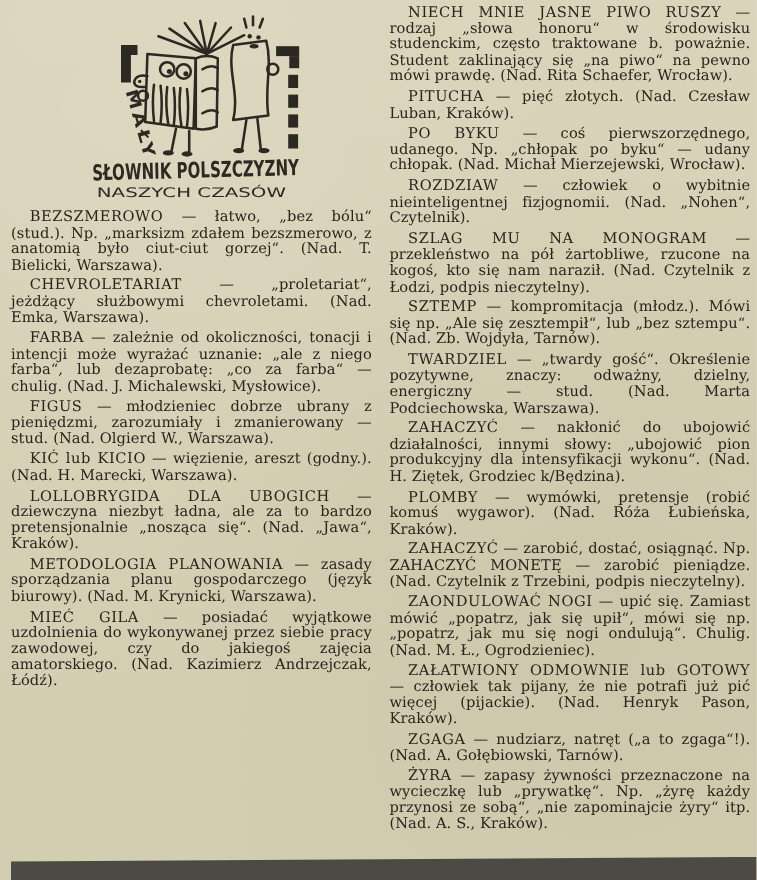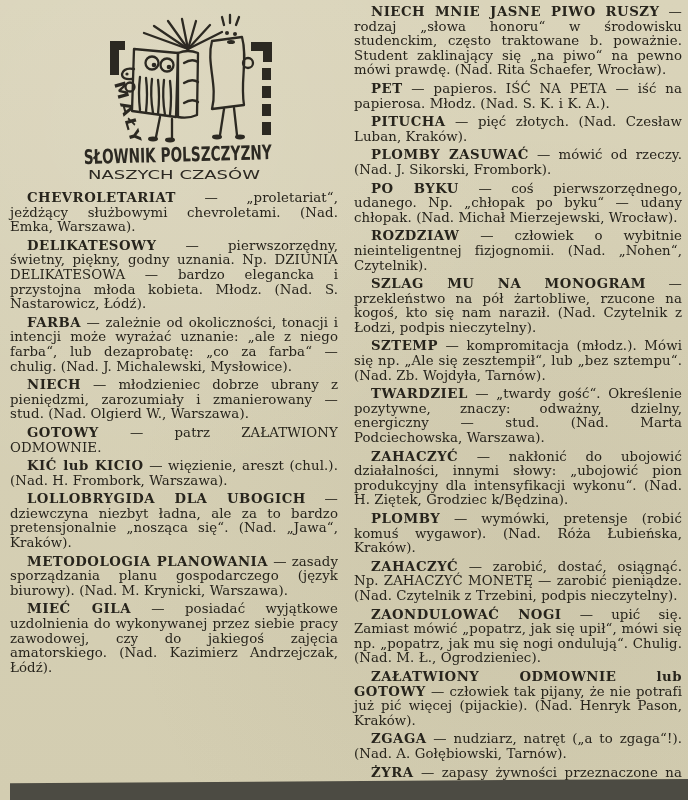--- a/index.html
+++ b/index.html
@@ -21,21 +21,21 @@
   }
   .col { width:328px; }
   .header-block { position:relative; height:186px; }
   .header-block svg { position:absolute; left:62px; top:2px; }
   .entry {
     margin:0 0 4px 0;
     font-size:13.3px; line-height:14.6px;
     text-align:justify; text-indent:17px;
     letter-spacing:0.1px;
   }
-  .term { font-weight:bold; letter-spacing:0.5px; }
+  .term { font-weight:normal; letter-spacing:0.5px; }
   .bottom-bar {
     position:absolute; z-index:3;
     left:10px; right:0; bottom:0; height:21px;
     background:#4c4b43;
     clip-path:polygon(0 20%, 100% 0, 100% 100%, 0 100%);
   }
   .ink-line { stroke:#2c2922; stroke-width:2.3; fill:none; stroke-linecap:round; stroke-linejoin:round; }
   .ink-fill { fill:#2c2922; stroke:none; }
   .hand-title { font-family:"DejaVu Sans", sans-serif; fill:#2c2922; }
 </style>
@@ -120,38 +120,35 @@
             <rect x="190" y="79" width="9" height="12"></rect>
             <rect x="190" y="97" width="9" height="12"></rect>
             <rect x="190" y="115" width="9" height="13"></rect>
           </g>
 
           <text class="hand-title" x="12" y="157" font-size="20" font-weight="bold" textLength="188" lengthAdjust="spacingAndGlyphs" transform="rotate(-1.5 12 157)">SŁOWNIK POLSZCZYZNY</text>
           <text class="hand-title" x="16" y="172" font-size="12" textLength="172" lengthAdjust="spacingAndGlyphs">NASZYCH CZASÓW</text>
         </svg>
       </div>
       <div>
+          <p class="entry"><span class="term">BEZSZMEROWO</span><span> — łatwo, „bez bólu“ (stud.). Np. „marksizm zdałem bezszmerowo, z anatomią było ciut-ciut gorzej“. (Nad. T. Bielicki, Warszawa).</span></p>
           <p class="entry"><span class="term">CHEVROLETARIAT</span><span> — „proletariat“, jeżdżący służbowymi chevroletami. (Nad. Emka, Warszawa).</span></p>
-          <p class="entry"><span class="term">DELIKATESOWY</span><span> — pierwszorzędny, świetny, piękny, godny uznania. Np. DZIUNIA DELIKATESOWA — bardzo elegancka i przystojna młoda kobieta. Młodz. (Nad. S. Nastarowicz, Łódź).</span></p>
           <p class="entry"><span class="term">FARBA</span><span> — zależnie od okoliczności, tonacji i intencji może wyrażać uznanie: „ale z niego farba“, lub dezaprobatę: „co za farba“ — chulig. (Nad. J. Michalewski, Mysłowice).</span></p>
-          <p class="entry"><span class="term">NIECH</span><span> — młodzieniec dobrze ubrany z pieniędzmi, zarozumiały i zmanierowany — stud. (Nad. Olgierd W., Warszawa).</span></p>
-          <p class="entry"><span class="term">GOTOWY</span><span> — patrz ZAŁATWIONY ODMOWNIE.</span></p>
-          <p class="entry"><span class="term">KIĆ lub KICIO</span><span> — więzienie, areszt (chul.). (Nad. H. Frombork, Warszawa).</span></p>
+          <p class="entry"><span class="term">FIGUS</span><span> — młodzieniec dobrze ubrany z pieniędzmi, zarozumiały i zmanierowany — stud. (Nad. Olgierd W., Warszawa).</span></p>
+          <p class="entry"><span class="term">KIĆ lub KICIO</span><span> — więzienie, areszt (godny.). (Nad. H. Marecki, Warszawa).</span></p>
           <p class="entry"><span class="term">LOLLOBRYGIDA DLA UBOGICH</span><span> — dziewczyna niezbyt ładna, ale za to bardzo pretensjonalnie „nosząca się“. (Nad. „Jawa“, Kraków).</span></p>
           <p class="entry"><span class="term">METODOLOGIA PLANOWANIA</span><span> — zasady sporządzania planu gospodarczego (język biurowy). (Nad. M. Krynicki, Warszawa).</span></p>
           <p class="entry"><span class="term">MIEĆ GILA</span><span> — posiadać wyjątkowe uzdolnienia do wykonywanej przez siebie pracy zawodowej, czy do jakiegoś zajęcia amatorskiego. (Nad. Kazimierz Andrzejczak, Łódź).</span></p>
         </div>
     </div>
 
     <div class="col">
       <div>
           <p class="entry"><span class="term">NIECH MNIE JASNE PIWO RUSZY</span><span> — rodzaj „słowa honoru“ w środowisku studenckim, często traktowane b. poważnie. Student zaklinający się „na piwo“ na pewno mówi prawdę. (Nad. Rita Schaefer, Wrocław).</span></p>
-          <p class="entry"><span class="term">PET</span><span> — papieros. IŚĆ NA PETA — iść na papierosa. Młodz. (Nad. S. K. i K. A.).</span></p>
           <p class="entry"><span class="term">PITUCHA</span><span> — pięć złotych. (Nad. Czesław Luban, Kraków).</span></p>
-          <p class="entry"><span class="term">PLOMBY ZASUWAĆ</span><span> — mówić od rzeczy. (Nad. J. Sikorski, Frombork).</span></p>
           <p class="entry"><span class="term">PO BYKU</span><span> — coś pierwszorzędnego, udanego. Np. „chłopak po byku“ — udany chłopak. (Nad. Michał Mierzejewski, Wrocław).</span></p>
           <p class="entry"><span class="term">ROZDZIAW</span><span> — człowiek o wybitnie nieinteligentnej fizjognomii. (Nad. „Nohen“, Czytelnik).</span></p>
           <p class="entry"><span class="term">SZLAG MU NA MONOGRAM</span><span> — przekleństwo na pół żartobliwe, rzucone na kogoś, kto się nam naraził. (Nad. Czytelnik z Łodzi, podpis nieczytelny).</span></p>
           <p class="entry"><span class="term">SZTEMP</span><span> — kompromitacja (młodz.). Mówi się np. „Ale się zesztempił“, lub „bez sztempu“. (Nad. Zb. Wojdyła, Tarnów).</span></p>
           <p class="entry"><span class="term">TWARDZIEL</span><span> — „twardy gość“. Określenie pozytywne, znaczy: odważny, dzielny, energiczny — stud. (Nad. Marta Podciechowska, Warszawa).</span></p>
           <p class="entry"><span class="term">ZAHACZYĆ</span><span> — nakłonić do ubojowić działalności, innymi słowy: „ubojowić pion produkcyjny dla intensyfikacji wykonu“. (Nad. H. Ziętek, Grodziec k/Będzina).</span></p>
           <p class="entry"><span class="term">PLOMBY</span><span> — wymówki, pretensje (robić komuś wygawor). (Nad. Róża Łubieńska, Kraków).</span></p>
           <p class="entry"><span class="term">ZAHACZYĆ</span><span> — zarobić, dostać, osiągnąć. Np. ZAHACZYĆ MONETĘ — zarobić pieniądze. (Nad. Czytelnik z Trzebini, podpis nieczytelny).</span></p>
           <p class="entry"><span class="term">ZAONDULOWAĆ NOGI</span><span> — upić się. Zamiast mówić „popatrz, jak się upił“, mówi się np. „popatrz, jak mu się nogi ondulują“. Chulig. (Nad. M. Ł., Ogrodzieniec).</span></p>
           <p class="entry"><span class="term">ZAŁATWIONY ODMOWNIE lub GOTOWY</span><span> — człowiek tak pijany, że nie potrafi już pić więcej (pijackie). (Nad. Henryk Pason, Kraków).</span></p>

